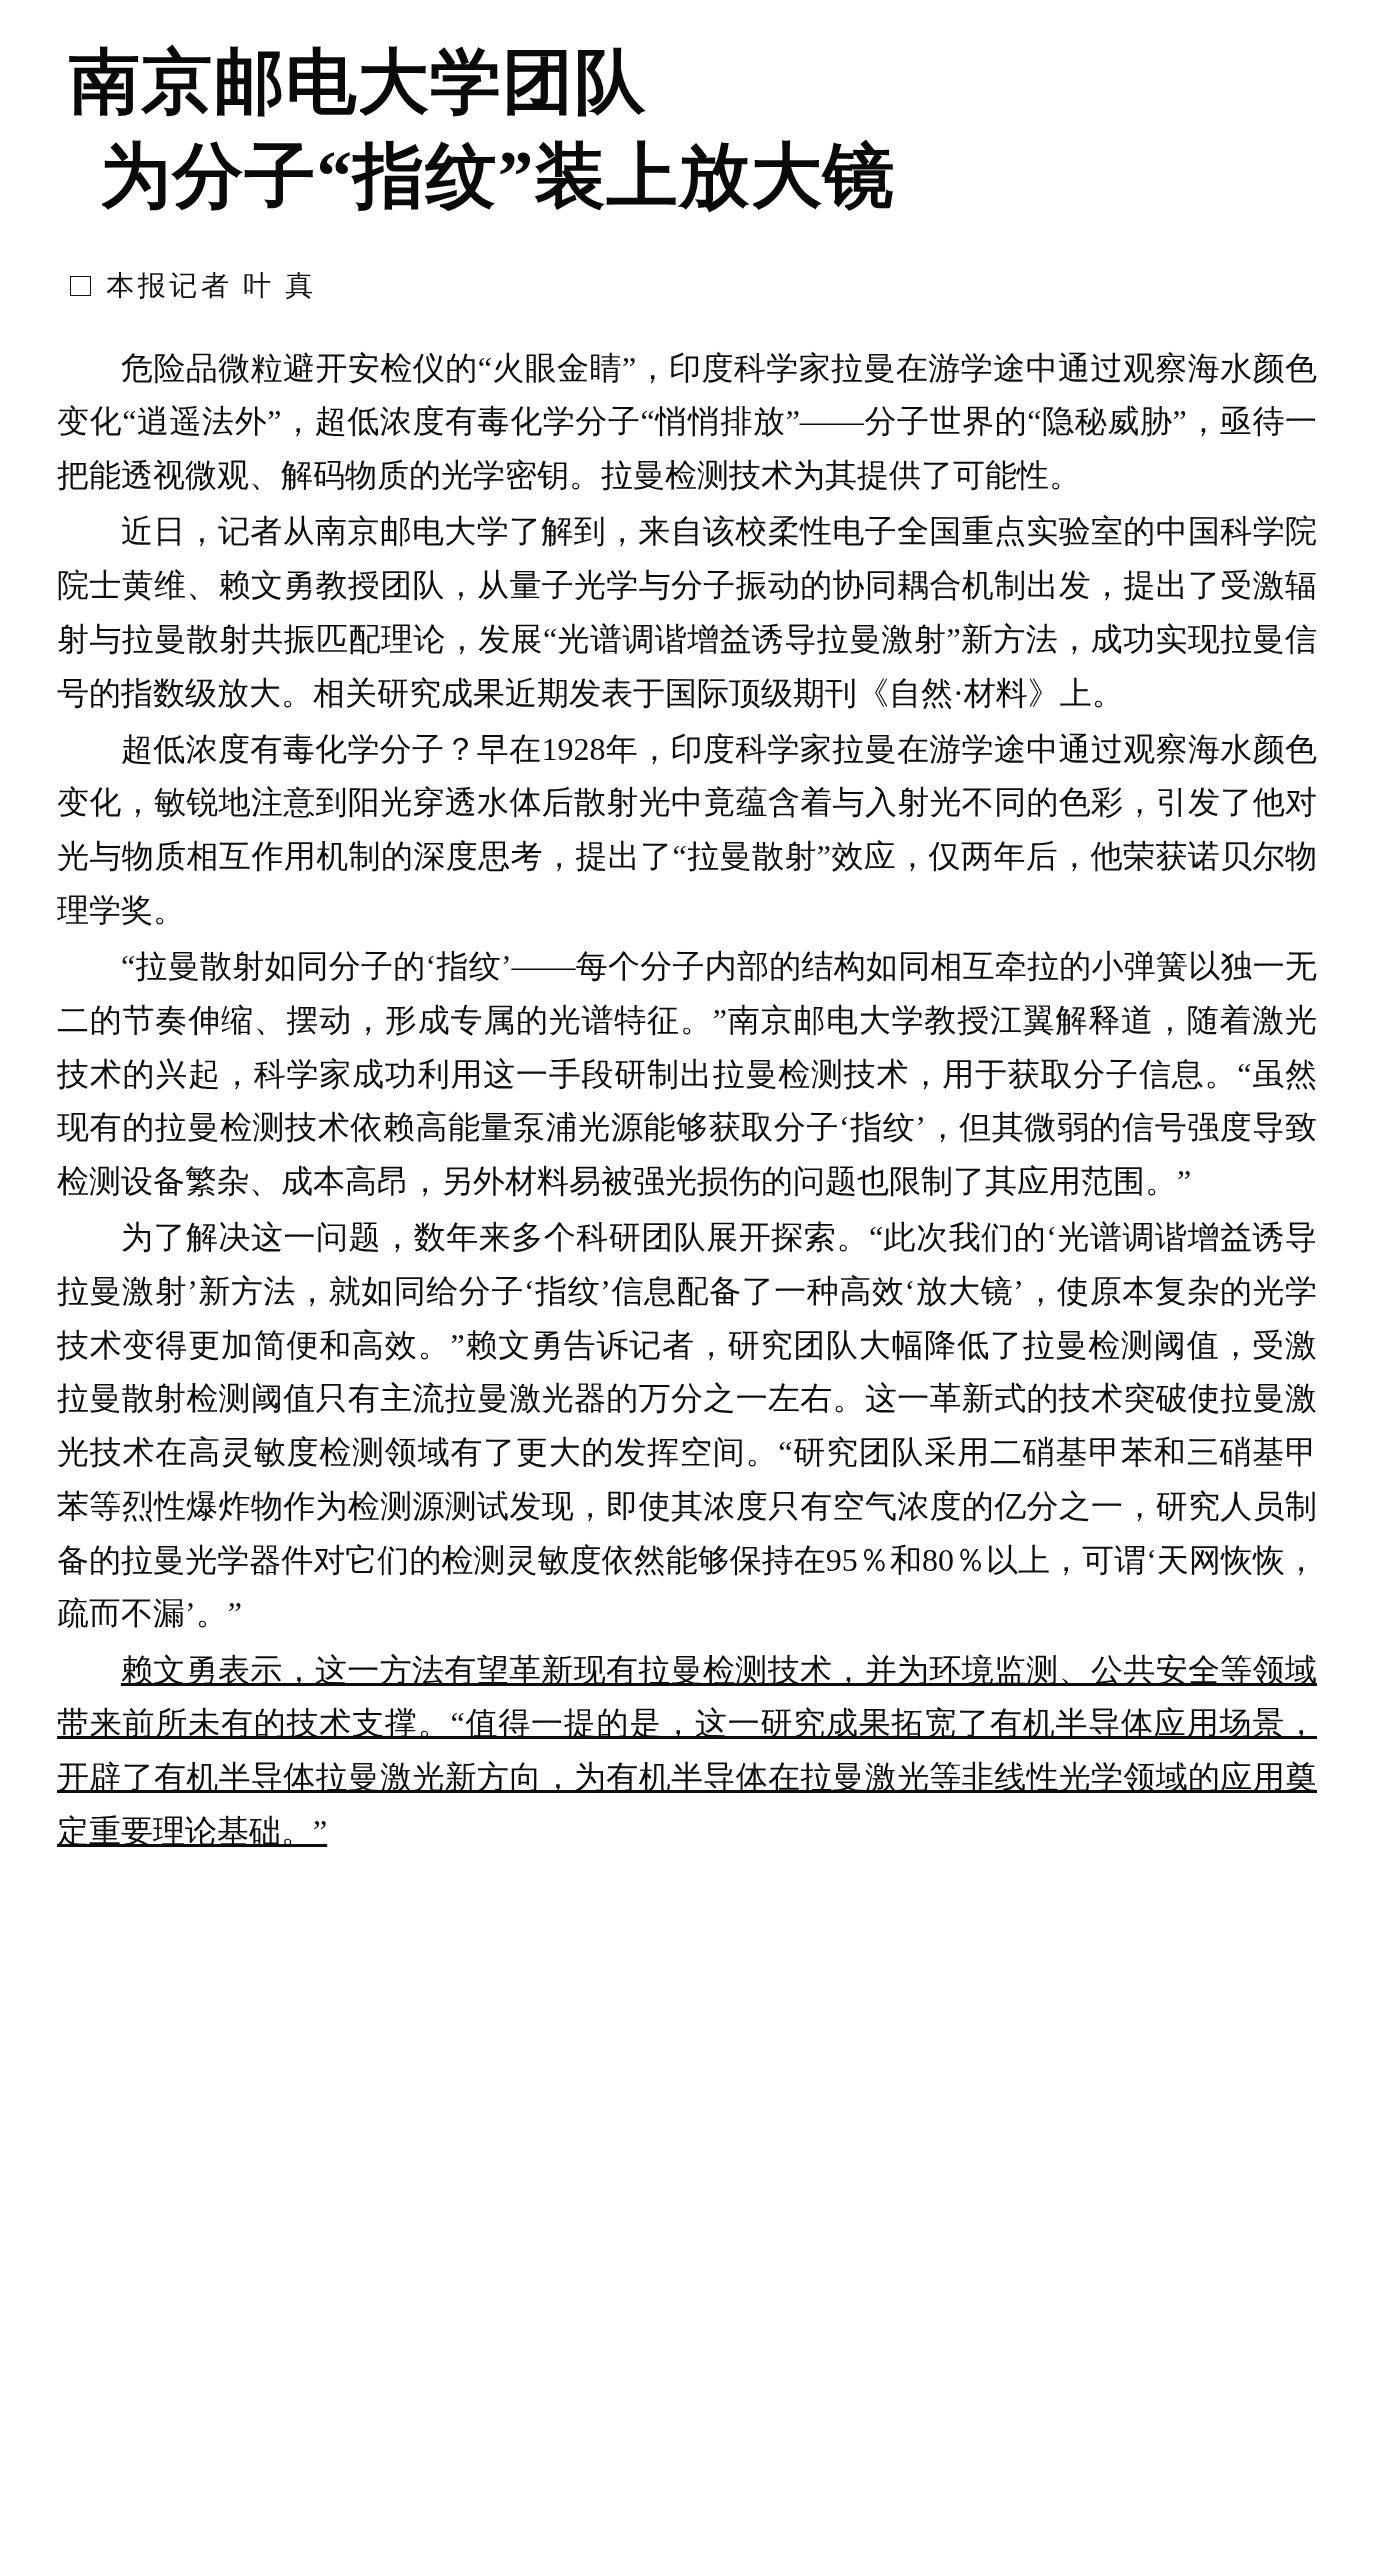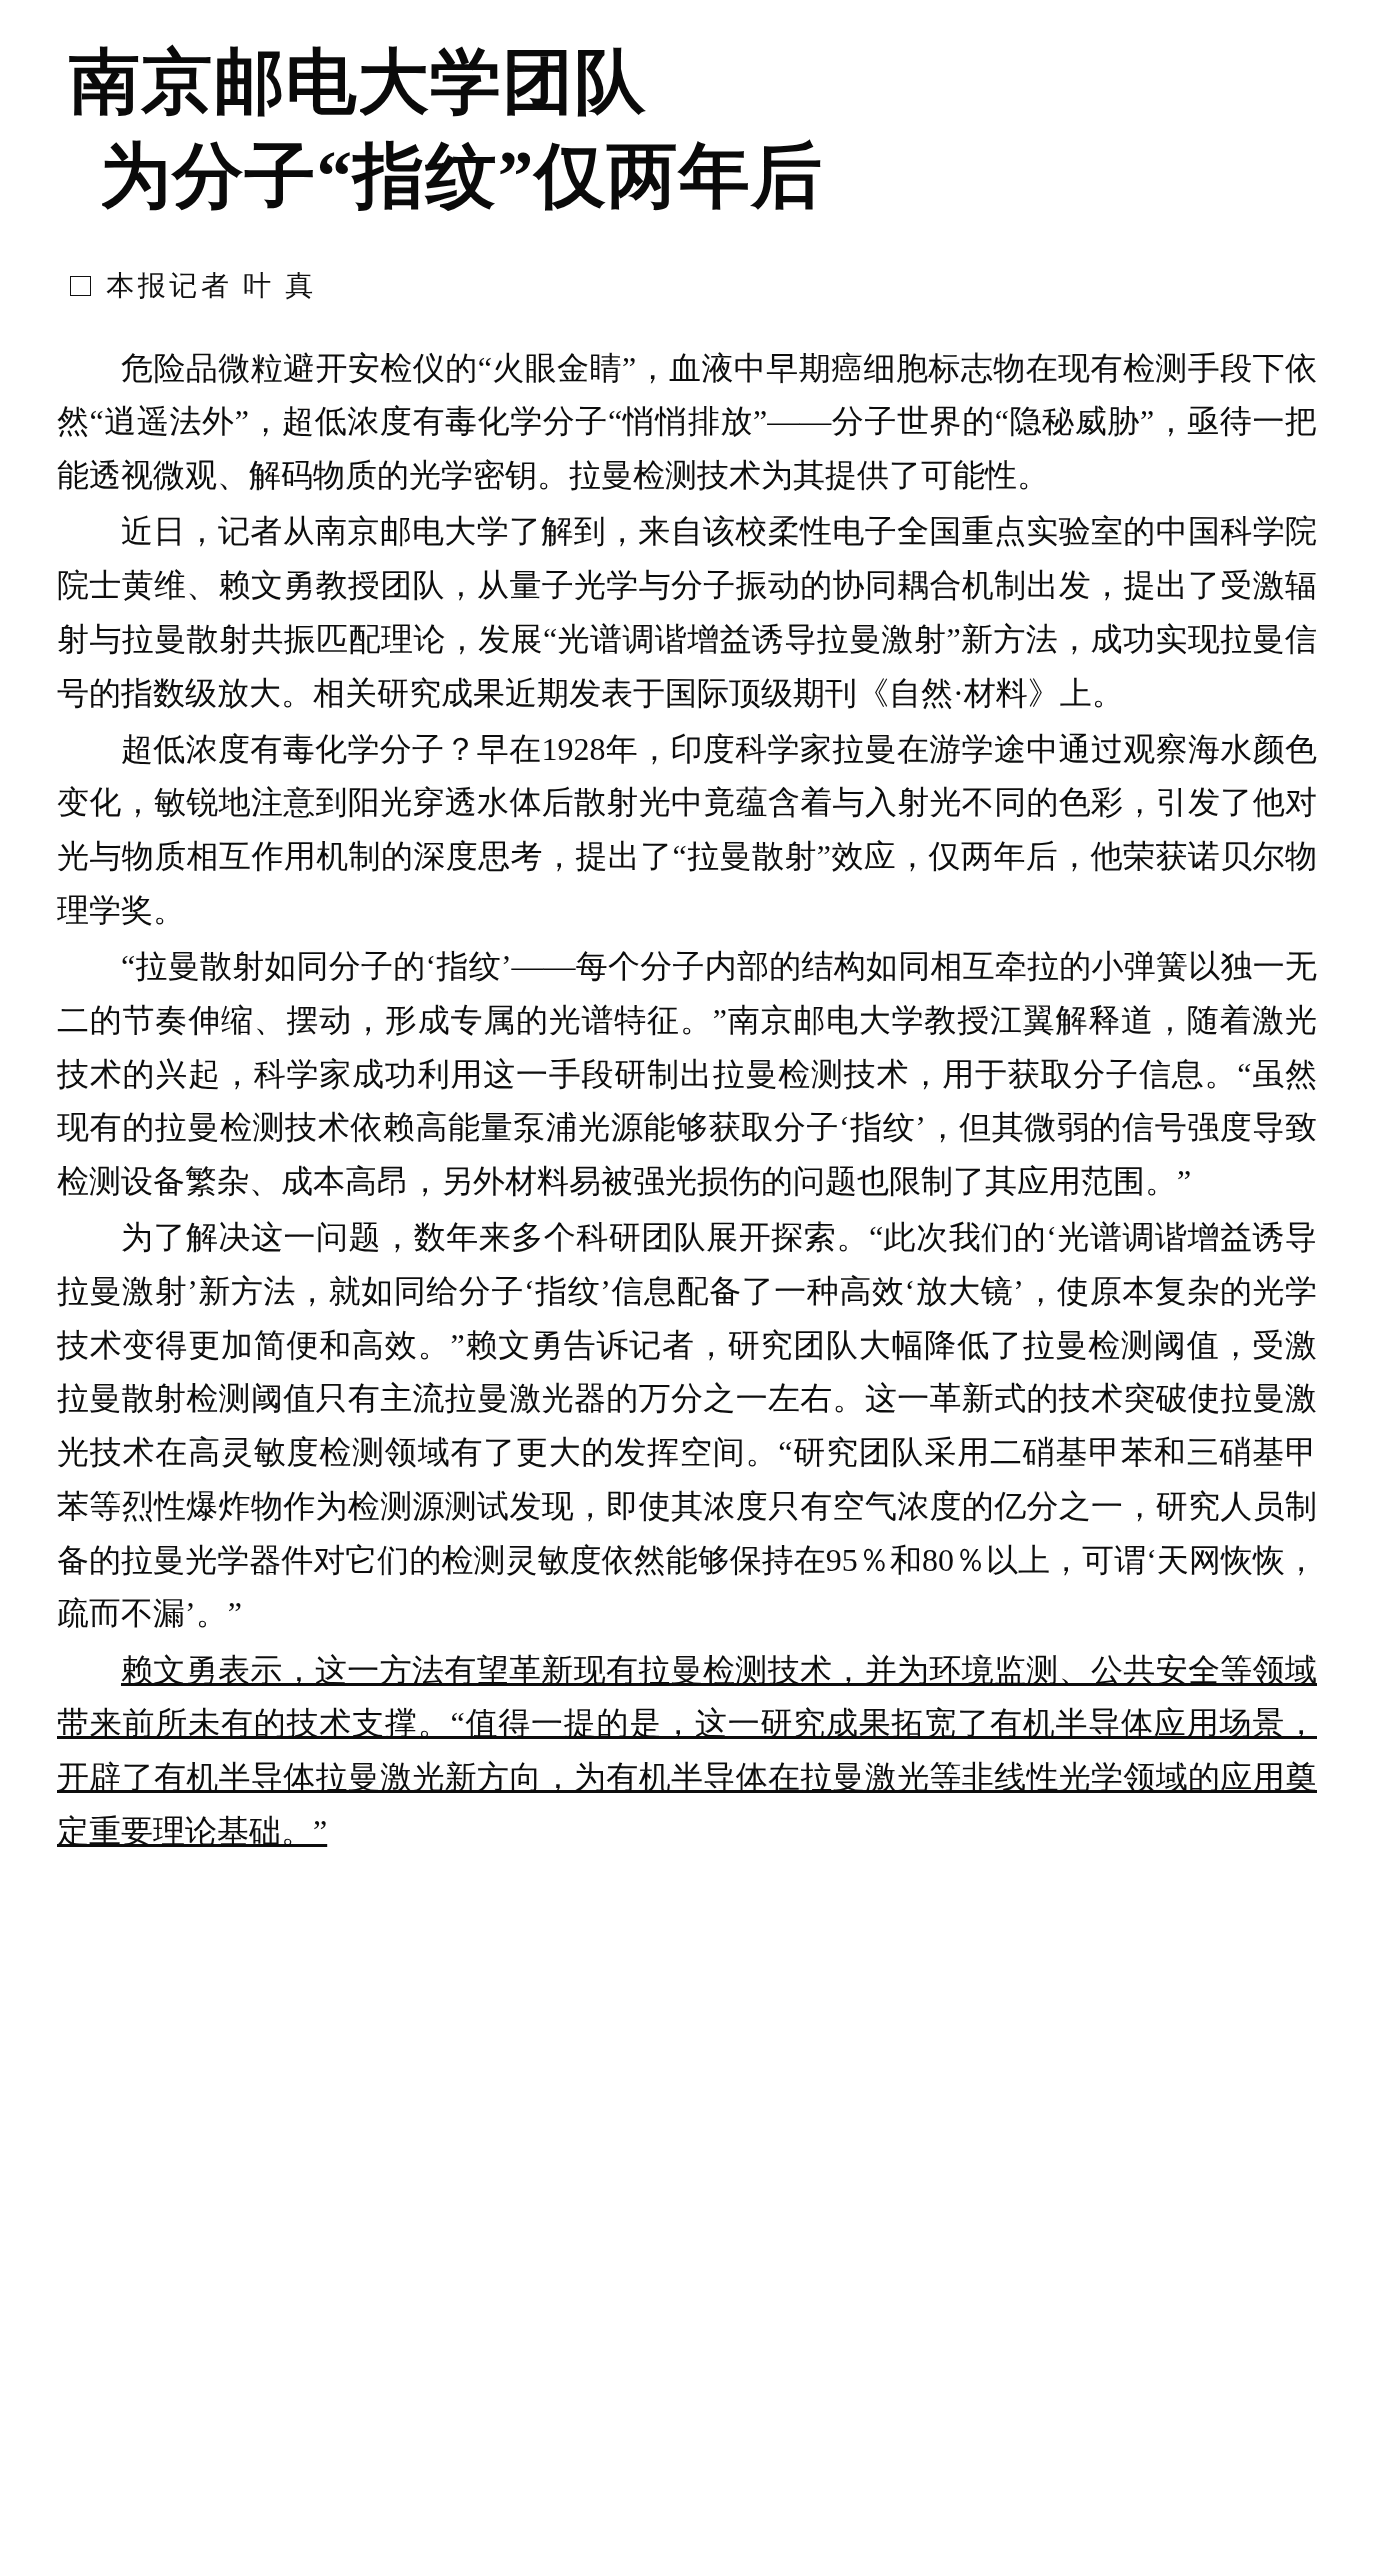--- a/index.html
+++ b/index.html
@@ -79,30 +79,30 @@
   }
   .para:last-child { margin-bottom: 0; text-decoration: underline; }
 </style>
 </head>
 <body>
 
 <div class="page">
 
   <h1 class="headline">
     <span class="headline-line1">南京邮电大学团队</span>
-    <span class="headline-line2">为分子“指纹”仅两年后</span>
+    <span class="headline-line2">为分子“指纹”装上放大镜</span>
   </h1>
 
   <div class="byline">
     <span class="byline-mark"></span>
     <span class="byline-text">本报记者 叶 真</span>
   </div>
 
   <div class="body-text">
-    <p class="para">危险品微粒避开安检仪的“火眼金睛”，血液中早期癌细胞标志物在现有检测手段下依然“逍遥法外”，超低浓度有毒化学分子“悄悄排放”——分子世界的“隐秘威胁”，亟待一把能透视微观、解码物质的光学密钥。拉曼检测技术为其提供了可能性。</p>
+    <p class="para">危险品微粒避开安检仪的“火眼金睛”，印度科学家拉曼在游学途中通过观察海水颜色变化“逍遥法外”，超低浓度有毒化学分子“悄悄排放”——分子世界的“隐秘威胁”，亟待一把能透视微观、解码物质的光学密钥。拉曼检测技术为其提供了可能性。</p>
     <p class="para">近日，记者从南京邮电大学了解到，来自该校柔性电子全国重点实验室的中国科学院院士黄维、赖文勇教授团队，从量子光学与分子振动的协同耦合机制出发，提出了受激辐射与拉曼散射共振匹配理论，发展“光谱调谐增益诱导拉曼激射”新方法，成功实现拉曼信号的指数级放大。相关研究成果近期发表于国际顶级期刊《自然·材料》上。</p>
     <p class="para">超低浓度有毒化学分子？早在1928年，印度科学家拉曼在游学途中通过观察海水颜色变化，敏锐地注意到阳光穿透水体后散射光中竟蕴含着与入射光不同的色彩，引发了他对光与物质相互作用机制的深度思考，提出了“拉曼散射”效应，仅两年后，他荣获诺贝尔物理学奖。</p>
     <p class="para">“拉曼散射如同分子的‘指纹’——每个分子内部的结构如同相互牵拉的小弹簧以独一无二的节奏伸缩、摆动，形成专属的光谱特征。”南京邮电大学教授江翼解释道，随着激光技术的兴起，科学家成功利用这一手段研制出拉曼检测技术，用于获取分子信息。“虽然现有的拉曼检测技术依赖高能量泵浦光源能够获取分子‘指纹’，但其微弱的信号强度导致检测设备繁杂、成本高昂，另外材料易被强光损伤的问题也限制了其应用范围。”</p>
     <p class="para">为了解决这一问题，数年来多个科研团队展开探索。“此次我们的‘光谱调谐增益诱导拉曼激射’新方法，就如同给分子‘指纹’信息配备了一种高效‘放大镜’，使原本复杂的光学技术变得更加简便和高效。”赖文勇告诉记者，研究团队大幅降低了拉曼检测阈值，受激拉曼散射检测阈值只有主流拉曼激光器的万分之一左右。这一革新式的技术突破使拉曼激光技术在高灵敏度检测领域有了更大的发挥空间。“研究团队采用二硝基甲苯和三硝基甲苯等烈性爆炸物作为检测源测试发现，即使其浓度只有空气浓度的亿分之一，研究人员制备的拉曼光学器件对它们的检测灵敏度依然能够保持在95％和80％以上，可谓‘天网恢恢，疏而不漏’。”</p>
     <p class="para">赖文勇表示，这一方法有望革新现有拉曼检测技术，并为环境监测、公共安全等领域带来前所未有的技术支撑。“值得一提的是，这一研究成果拓宽了有机半导体应用场景，开辟了有机半导体拉曼激光新方向，为有机半导体在拉曼激光等非线性光学领域的应用奠定重要理论基础。”</p>
   </div>
 
 </div>
 
 

